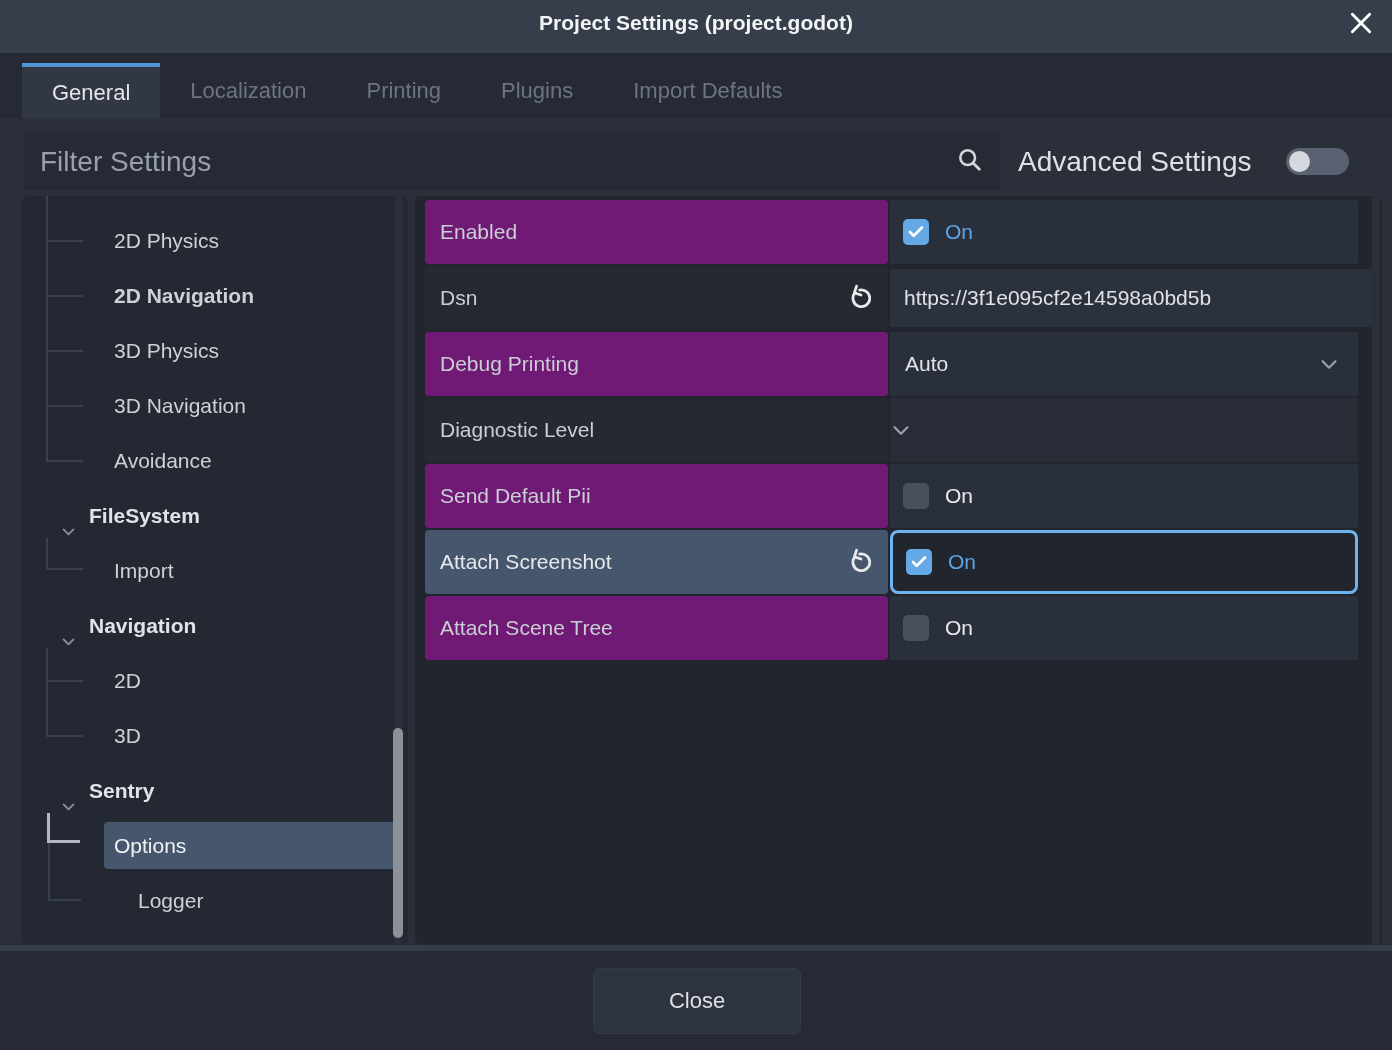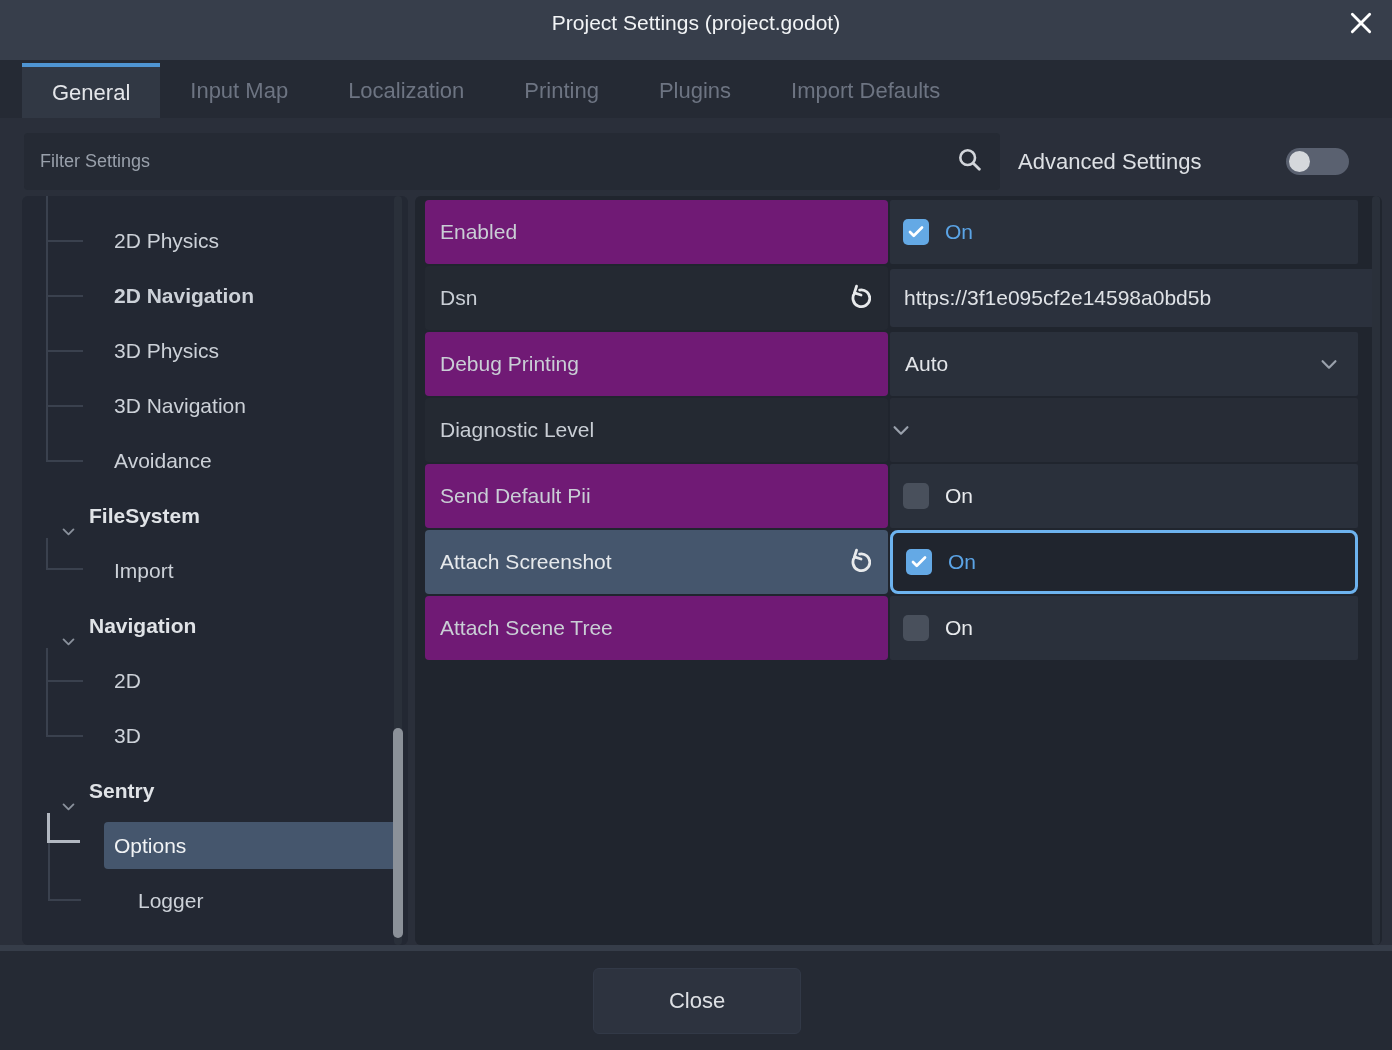--- a/index.html
+++ b/index.html
@@ -1,40 +1,40 @@
 <!DOCTYPE html>
 <html><head>
 <meta charset="utf-8">
 <style>
   html,body{margin:0;padding:0;background:#1b202a;}
   *{box-sizing:border-box;font-family:"Liberation Sans", sans-serif;}
   .dialog{position:relative;width:1392px;height:1050px;background:#252a34;overflow:hidden;}
 
   
-  .titlebar{position:absolute;left:0;top:0;width:1392px;height:60px;background:#373e4b;}
+  .titlebar{position:absolute;left:0;top:0;width:1392px;height:53px;background:#373e4b;font-weight:bold;}
   .title{position:absolute;left:0;right:0;top:0;height:45px;line-height:45px;text-align:center;
          color:#f2f4f6;font-size:21px;}
   .close-x{position:absolute;right:16px;top:8px;width:30px;height:30px;display:flex;align-items:center;justify-content:center;cursor:pointer;}
 
   
   .tabbar{position:absolute;left:22px;top:63px;height:55px;display:flex;align-items:stretch;}
   .tab{position:relative;display:flex;align-items:center;justify-content:center;padding:0 30px;
        color:#6d7482;font-size:22px;cursor:pointer;}
   .tab.active{background:#313844;color:#e4e6ea;border-top:4px solid var(--accent-tab);padding-top:0;}
   .tab.active::before{content:"";}
 
   
   .panel-area{position:absolute;left:0;top:118px;width:1392px;height:833px;background:#2a2f3a;}
   .bottom-strip{position:absolute;left:0;top:827px;width:1392px;height:6px;background:#363d49;}
 
   
   .filter-input{position:absolute;left:24px;top:15px;width:976px;height:57px;background:#252a34;
                 border-radius:4px;display:flex;align-items:center;padding:0 16px;cursor:text;}
-  .filter-input .placeholder{color:#99a0ab;font-size:18px;flex:1;}
-  .adv-label{position:absolute;left:1018px;top:15px;height:57px;line-height:57px;color:#dde0e4;font-size:22px;}
+  .filter-input .placeholder{color:#99a0ab;font-size:28px;flex:1;}
+  .adv-label{position:absolute;left:1018px;top:15px;height:57px;line-height:57px;color:#dde0e4;font-size:28px;}
   .toggle{position:absolute;left:1286px;top:30px;width:63px;height:27px;border-radius:14px;background:#5a6170;cursor:pointer;}
   .toggle .knob{position:absolute;left:3px;top:3px;width:21px;height:21px;border-radius:50%;background:#d5d8dc;}
 
   
   .sidebar{position:absolute;left:22px;top:78px;width:386px;height:749px;background:#232833;border-radius:6px;overflow:hidden;}
   .tree-item{position:absolute;height:50px;line-height:50px;font-size:21px;color:#ccd1d8;white-space:nowrap;cursor:pointer;}
   .tree-item.section{font-weight:bold;color:#e0e3e7;}
   .tree-item .sec-chev{position:absolute;left:-29px;top:17px;}
   .tree-item.selected{color:#f1f3f5;}
   .sel-bg{position:absolute;left:82px;width:298px;height:47px;background:var(--selection);border-radius:4px;}
@@ -86,23 +86,20 @@
           <path d="M4 4 L20 20 M20 4 L4 20" stroke="#ffffff" stroke-width="2.6" stroke-linecap="round"></path>
         </svg>
     </div>
   </div>
 
   <div class="tabbar">
       <div class="tab active">
         <span>General</span>
       </div>
       <div class="tab">
-        <span>Input Map</span>
-      </div>
-      <div class="tab">
         <span>Localization</span>
       </div>
       <div class="tab">
         <span>Printing</span>
       </div>
       <div class="tab">
         <span>Plugins</span>
       </div>
       <div class="tab">
         <span>Import Defaults</span>

